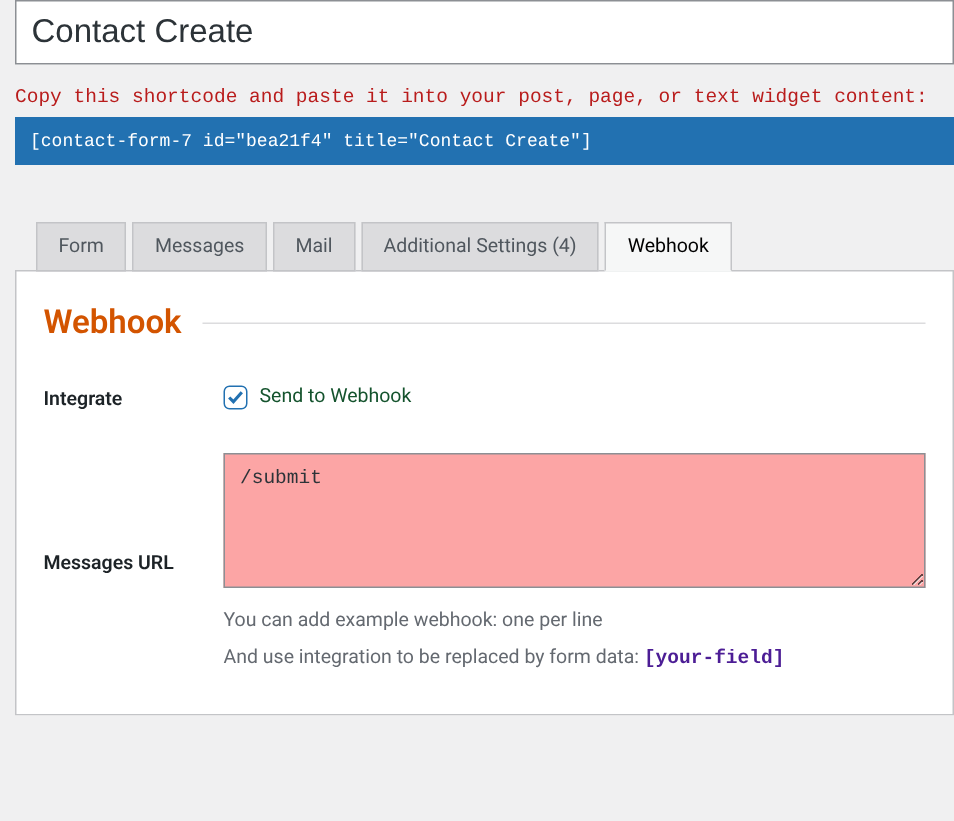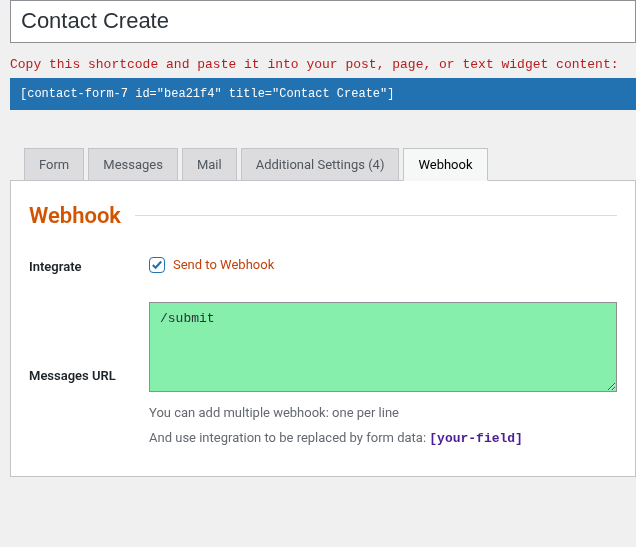--- a/index.html
+++ b/index.html
@@ -102,31 +102,31 @@
     height: 16px;
     border: 1px solid #2271b1;
     border-radius: 4px;
     background: #fff;
     display: inline-flex;
     align-items: center;
     justify-content: center;
     margin-right: 8px;
   }
   .cb svg { width: 14px; height: 14px; display: block; }
-  .cb-label { font-size: 13px; color: #c2410c; }
+  .cb-label { font-size: 13px; color: #14532d; }
   .url-textarea {
     width: 100%;
     min-height: 90px;
     border: 1px solid #8c8f94;
     padding: 8px 10px;
     font-family: Consolas, Menlo, Monaco, "Courier New", monospace;
     font-size: 13px;
     color: #2c3338;
     resize: vertical;
-    background: #86efac;
+    background: #fca5a5;
     outline: none;
   }
   .helper { font-size: 13px; color: #646970; margin: 10px 0 0 0; }
   .helper .code {
     font-family: Consolas, Menlo, Monaco, "Courier New", monospace;
     font-weight: 600;
     color: #4c1d95;
   }
 </style>
 </head>
@@ -168,21 +168,21 @@
             </span>
             <span class="cb-label">Send to Webhook</span>
           </div>
         </div>
       </div>
 
       <div class="form-row">
         <div class="form-label">Messages URL</div>
         <div class="form-field">
           <textarea class="url-textarea" style="">/submit</textarea>
-          <p class="helper">You can add multiple webhook: one per line</p>
+          <p class="helper">You can add example webhook: one per line</p>
           <p class="helper">
             <span>And use integration to be replaced by form data: </span><span class="code">[your-field]</span>
           </p>
         </div>
       </div>
 
     </div>
   </div>
 
 </div>

